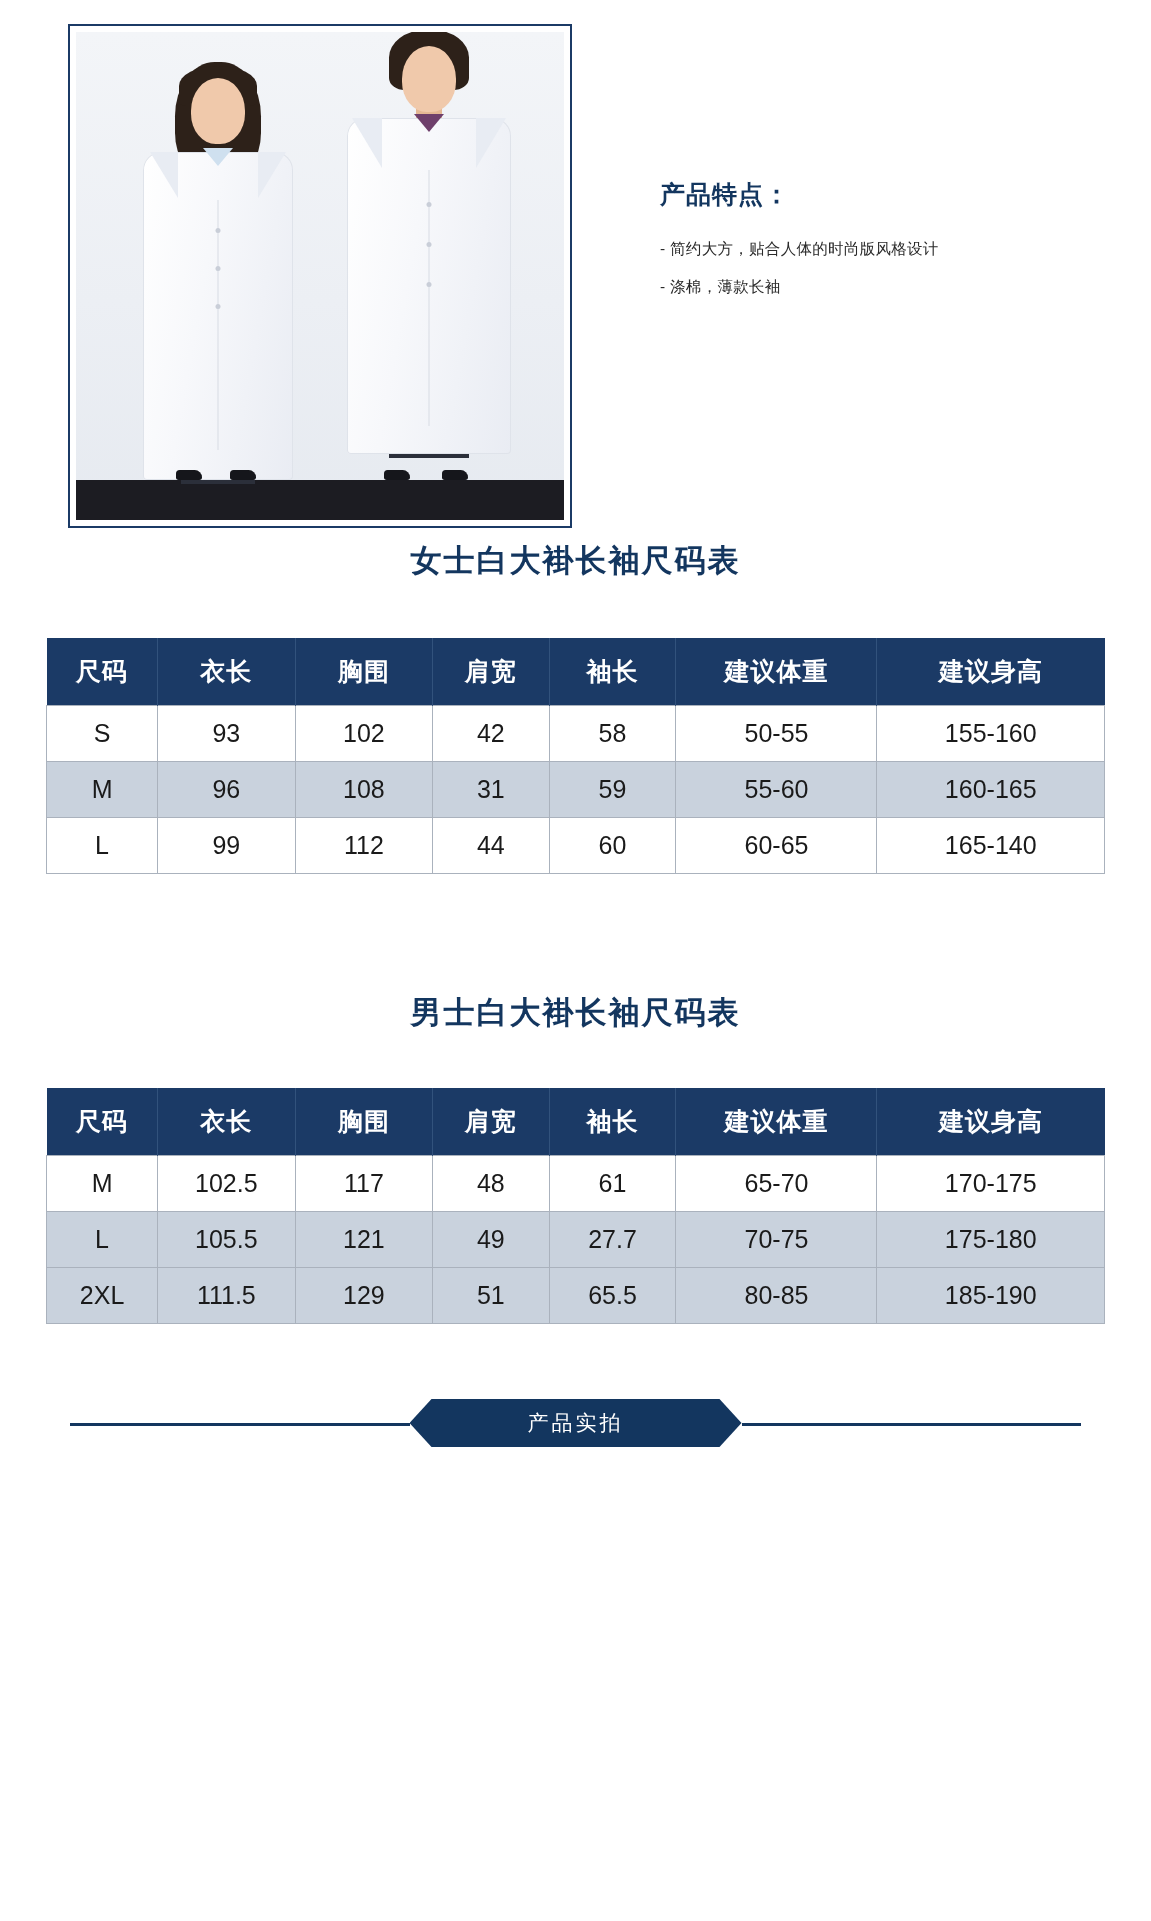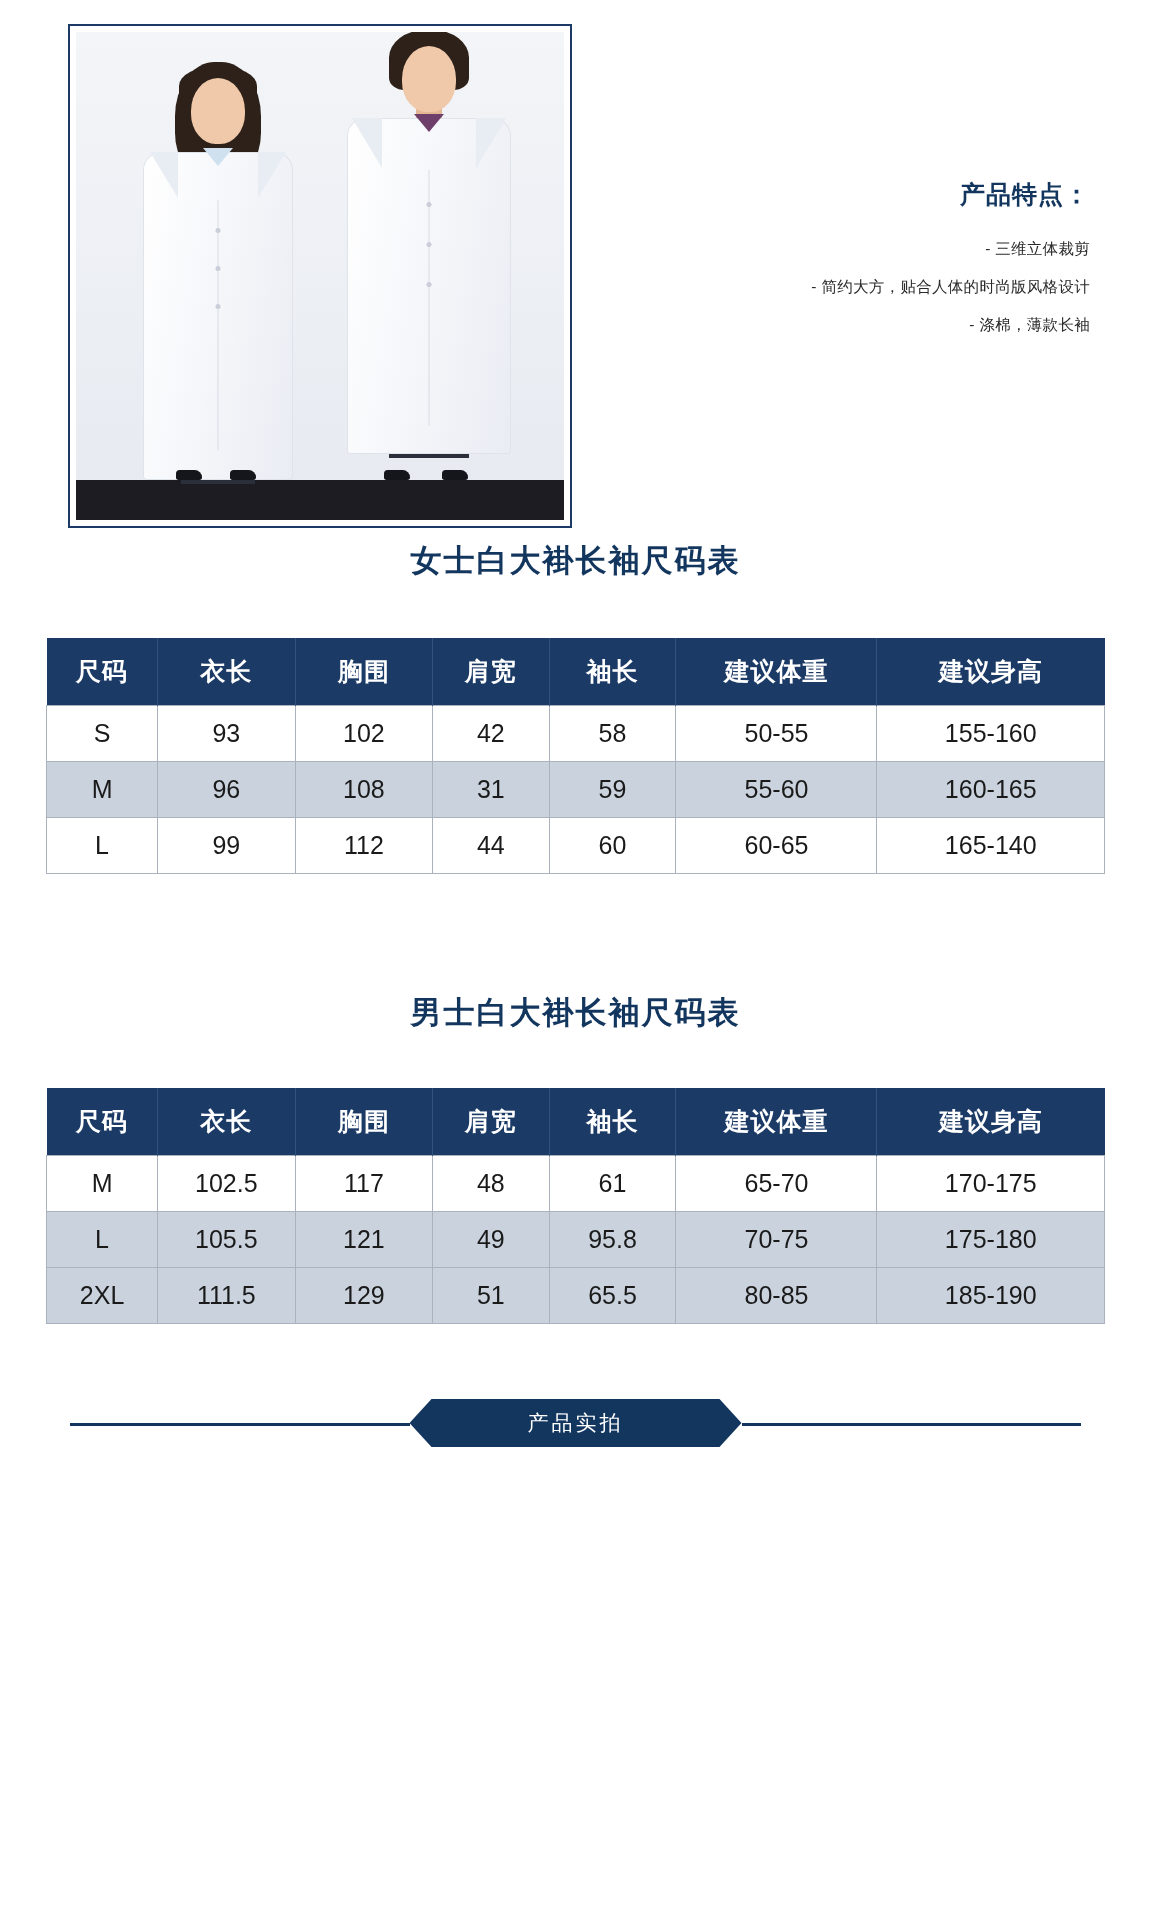--- a/index.html
+++ b/index.html
@@ -14,21 +14,20 @@
     width: 1151px;
     min-height: 1921px;
     position: relative;
   }
 
   
   .hero {
     position: relative;
     padding: 30px 0 0 0;
     height: 530px;
-    text-align: right;
   }
   .photo-frame {
     position: absolute;
     left: 68px;
     top: 24px;
     width: 504px;
     height: 504px;
     border: 2px solid #1b3a66;
     background: #ffffff;
     overflow: hidden;
@@ -265,21 +264,20 @@
         <div class="shoe" style="left:118px;"></div>
       </div>
 
       <div class="floor"></div>
     </div>
   </div>
 
   <div class="features">
     <h3>产品特点：</h3>
     <ul>
-      <li>- 三维立体裁剪</li>
       <li>- 简约大方，贴合人体的时尚版风格设计</li>
       <li>- 涤棉，薄款长袖</li>
     </ul>
   </div>
 </section>
 
 <h2 class="sec-title" style="margin-top:10px;">女士白大褂长袖尺码表</h2>
 
 <div class="tbl-wrap" style="margin-top:56px;">
   <table class="size">
@@ -367,21 +365,21 @@
         <td>48</td>
         <td>61</td>
         <td>65-70</td>
         <td>170-175</td>
       </tr>
       <tr class="alt">
         <td>L</td>
         <td>105.5</td>
         <td>121</td>
         <td>49</td>
-        <td>95.8</td>
+        <td>27.7</td>
         <td>70-75</td>
         <td>175-180</td>
       </tr>
       <tr class="alt">
         <td>2XL</td>
         <td>111.5</td>
         <td>129</td>
         <td>51</td>
         <td>65.5</td>
         <td>80-85</td>

